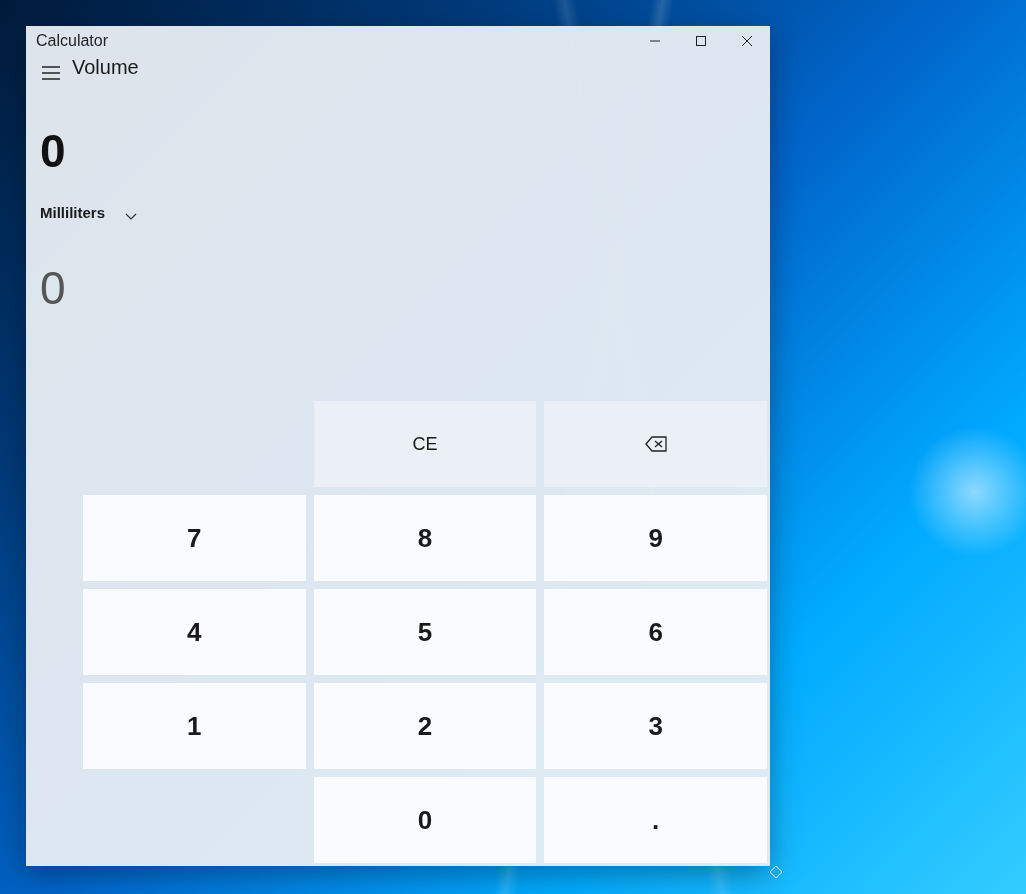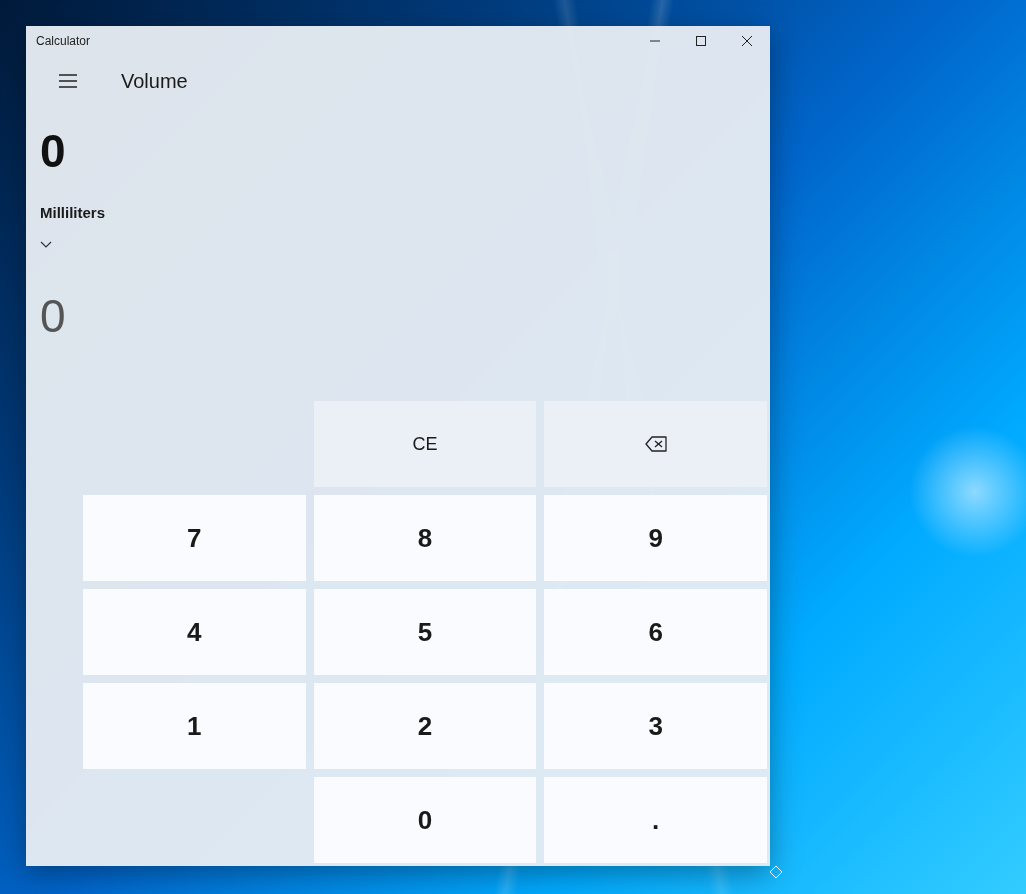--- a/index.html
+++ b/index.html
@@ -43,43 +43,42 @@
       flex-direction: column;
     }
     .titlebar {
       height: 30px;
       display: flex;
       align-items: center;
       justify-content: space-between;
       padding-left: 10px;
     }
     .titlebar-title {
-      font-size: 12px;
+      font-size: 16px;
       color: #222;
     }
     .titlebar-controls {
       display: flex;
       height: 100%;
     }
     .titlebar-btn {
       width: 46px;
       height: 30px;
       display: flex;
       align-items: center;
       justify-content: center;
       font-size: 10px;
       color: #222;
     }
     .titlebar-btn svg { display: block; }
     .header-row {
       display: flex;
-      align-items: center;
       height: 50px;
-      padding-left: 25px;
-      gap: 36px;
+      padding-left: 8px;
+      gap: 4px;
     }
     .hamburger {
       width: 34px;
       height: 34px;
       display: flex;
       align-items: center;
       justify-content: center;
     }
     .hamburger svg { display:block; }
     .mode-title {
@@ -97,27 +96,26 @@
       margin-top: 18px;
     }
     .value-secondary {
       font-size: 46px;
       font-weight: 300;
       color: #555;
       margin-top: 40px;
     }
     .unit-row {
       display: flex;
-      align-items: flex-start;
+      align-items: flex-end;
       gap: 20px;
       margin-top: 26px;
       font-size: 15px;
       font-weight: 600;
       color: #1a1a1a;
-      flex-direction: column;
     }
     .unit-row svg { display:block; }
     .keypad {
       position: absolute;
       left: 55px;
       right: 0;
       bottom: 0;
     }
     .keypad-grid {
       display: grid;

